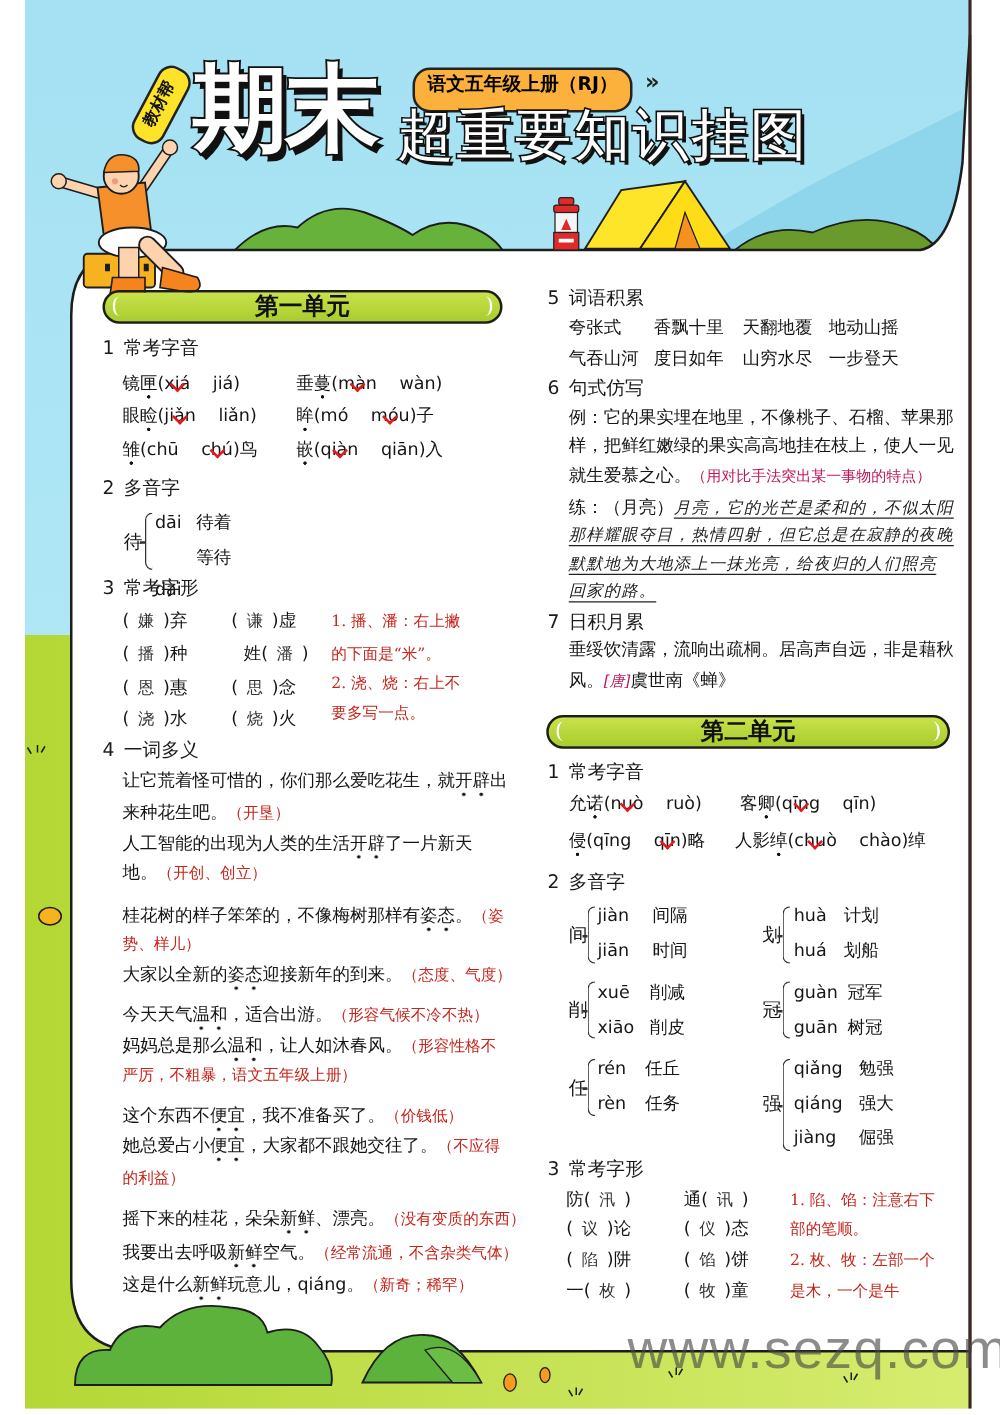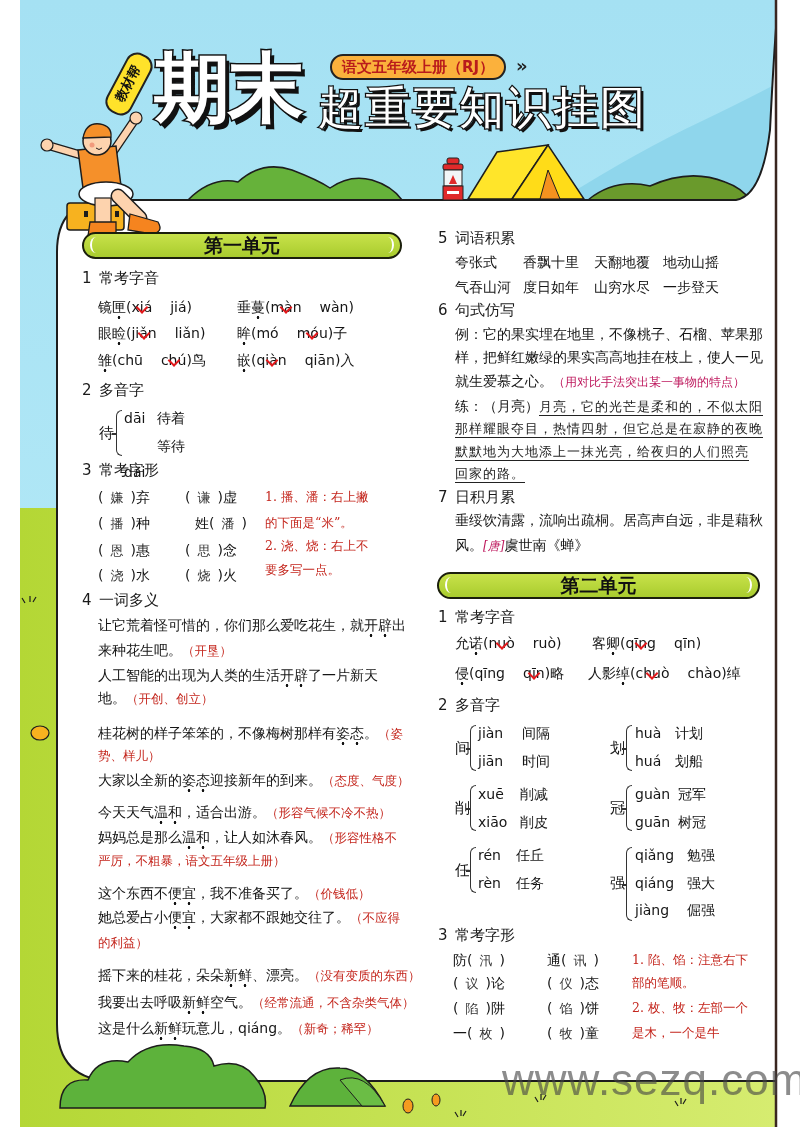--- a/index.html
+++ b/index.html
@@ -21,27 +21,27 @@
     .pill{position:absolute;height:27px;box-sizing:border-box;border:2px solid #1b1f0c;border-radius:14px;
       background:linear-gradient(#c8e24a,#a9cc2e);}
     .pill::before{content:"";position:absolute;left:6px;top:3px;width:10px;height:16px;border-left:2.5px solid #fff;border-radius:50%;}
     .pill::after{content:"";position:absolute;right:6px;top:3px;width:10px;height:16px;border-right:2.5px solid #fff;border-radius:50%;}
     .pill .ttl{position:absolute;left:0;right:0;top:0;text-align:center;font-size:19px;font-weight:bold;line-height:23px;color:#111;}
     .brace{position:absolute;width:5px;border:1.5px solid #333;border-right:0;border-radius:6px 0 0 6px;}
     .brace::after{content:"";position:absolute;left:-5px;top:50%;width:4px;height:1.5px;background:#333;}
     .bchar{position:absolute;font-size:15px;line-height:18px;}
     .rd{position:absolute;white-space:nowrap;font-size:14px;line-height:18px;}
     .prac{font-family:"DejaVu Serif",serif;font-size:13px;letter-spacing:1px;color:#222;
-      text-decoration:underline;text-decoration-color:#222;text-underline-offset:4px;}
+      text-decoration:underline;text-decoration-color:#222;text-underline-offset:4px;font-style:italic;}
     .title-main{left:154px;top:42px;font-size:76px;font-weight:900;line-height:92px;color:#fff;
       -webkit-text-stroke:3px #111;paint-order:stroke fill;text-shadow:4px 5px 0 #111;letter-spacing:-2px;white-space:nowrap;font-family:Liberation Serif, serif;}
     .title-sub{left:318px;top:82px;font-size:45px;font-weight:400;line-height:52px;color:#fff;
       -webkit-text-stroke:2.5px #111;paint-order:stroke fill;text-shadow:3px 3px 0 #111;letter-spacing:2px;white-space:nowrap;}
-    .subject-pill{left:330px;top:54px;height:26px;box-sizing:border-box;padding:0 10px;border:2px solid #222;border-radius:14px;
-      background:#fbb13c;font-size:15px;line-height:22px;color:#b91c1c;font-weight:bold;white-space:nowrap;}
+    .subject-pill{left:330px;top:54px;height:36px;box-sizing:border-box;padding:0 10px;border:2px solid #222;border-radius:14px;
+      background:#fbb13c;font-size:15px;line-height:22px;color:#000000;font-weight:bold;white-space:nowrap;}
     .arrows{left:516px;top:55px;font-size:18px;font-weight:bold;color:#222;line-height:22px;}
     .badge{left:96px;top:70px;width:62px;height:24px;background:#ffe22a;border:2px solid #222;border-radius:12px;
       transform:rotate(-62deg);font-size:13px;font-weight:bold;text-align:center;line-height:22px;color:#111;}
     .watermark{left:502px;top:1058px;font-family:"Liberation Sans",sans-serif;font-size:44px;line-height:44px;
       color:rgba(70,70,70,0.62);letter-spacing:1px;white-space:nowrap;}
   </style>
 </head>
 <body>
 
 <svg class="abs" style="left:0;top:0" width="800" height="1132" viewBox="0 0 800 1132">

